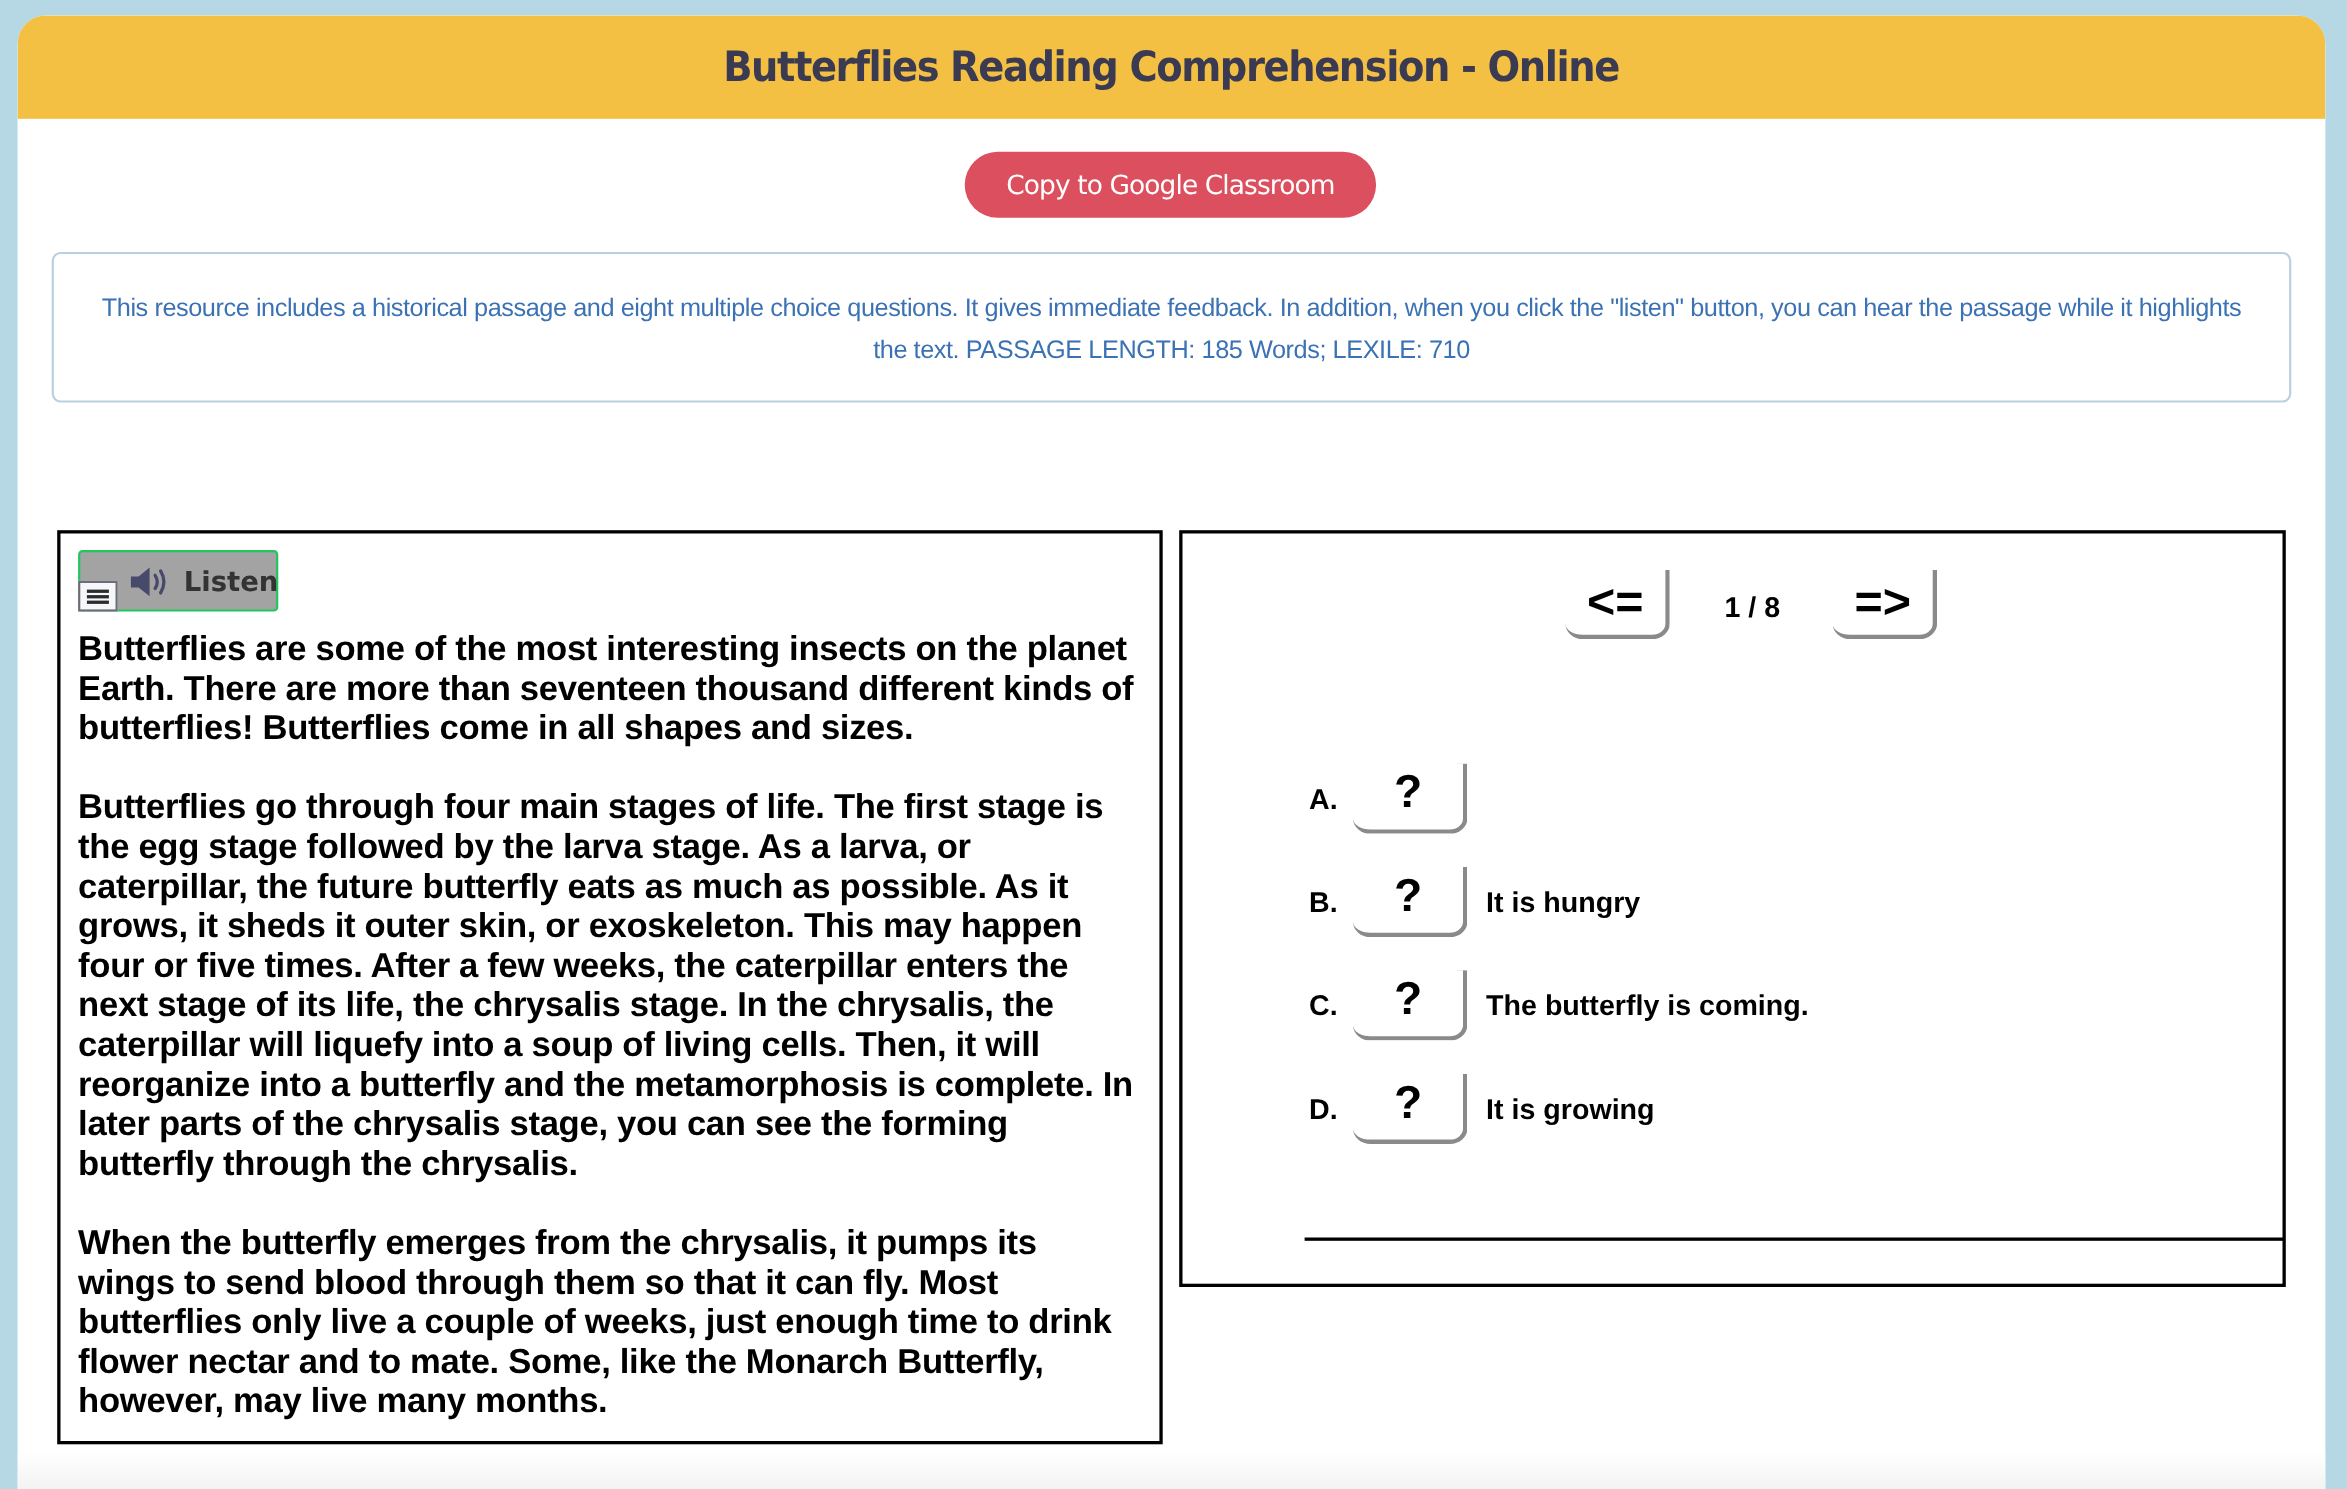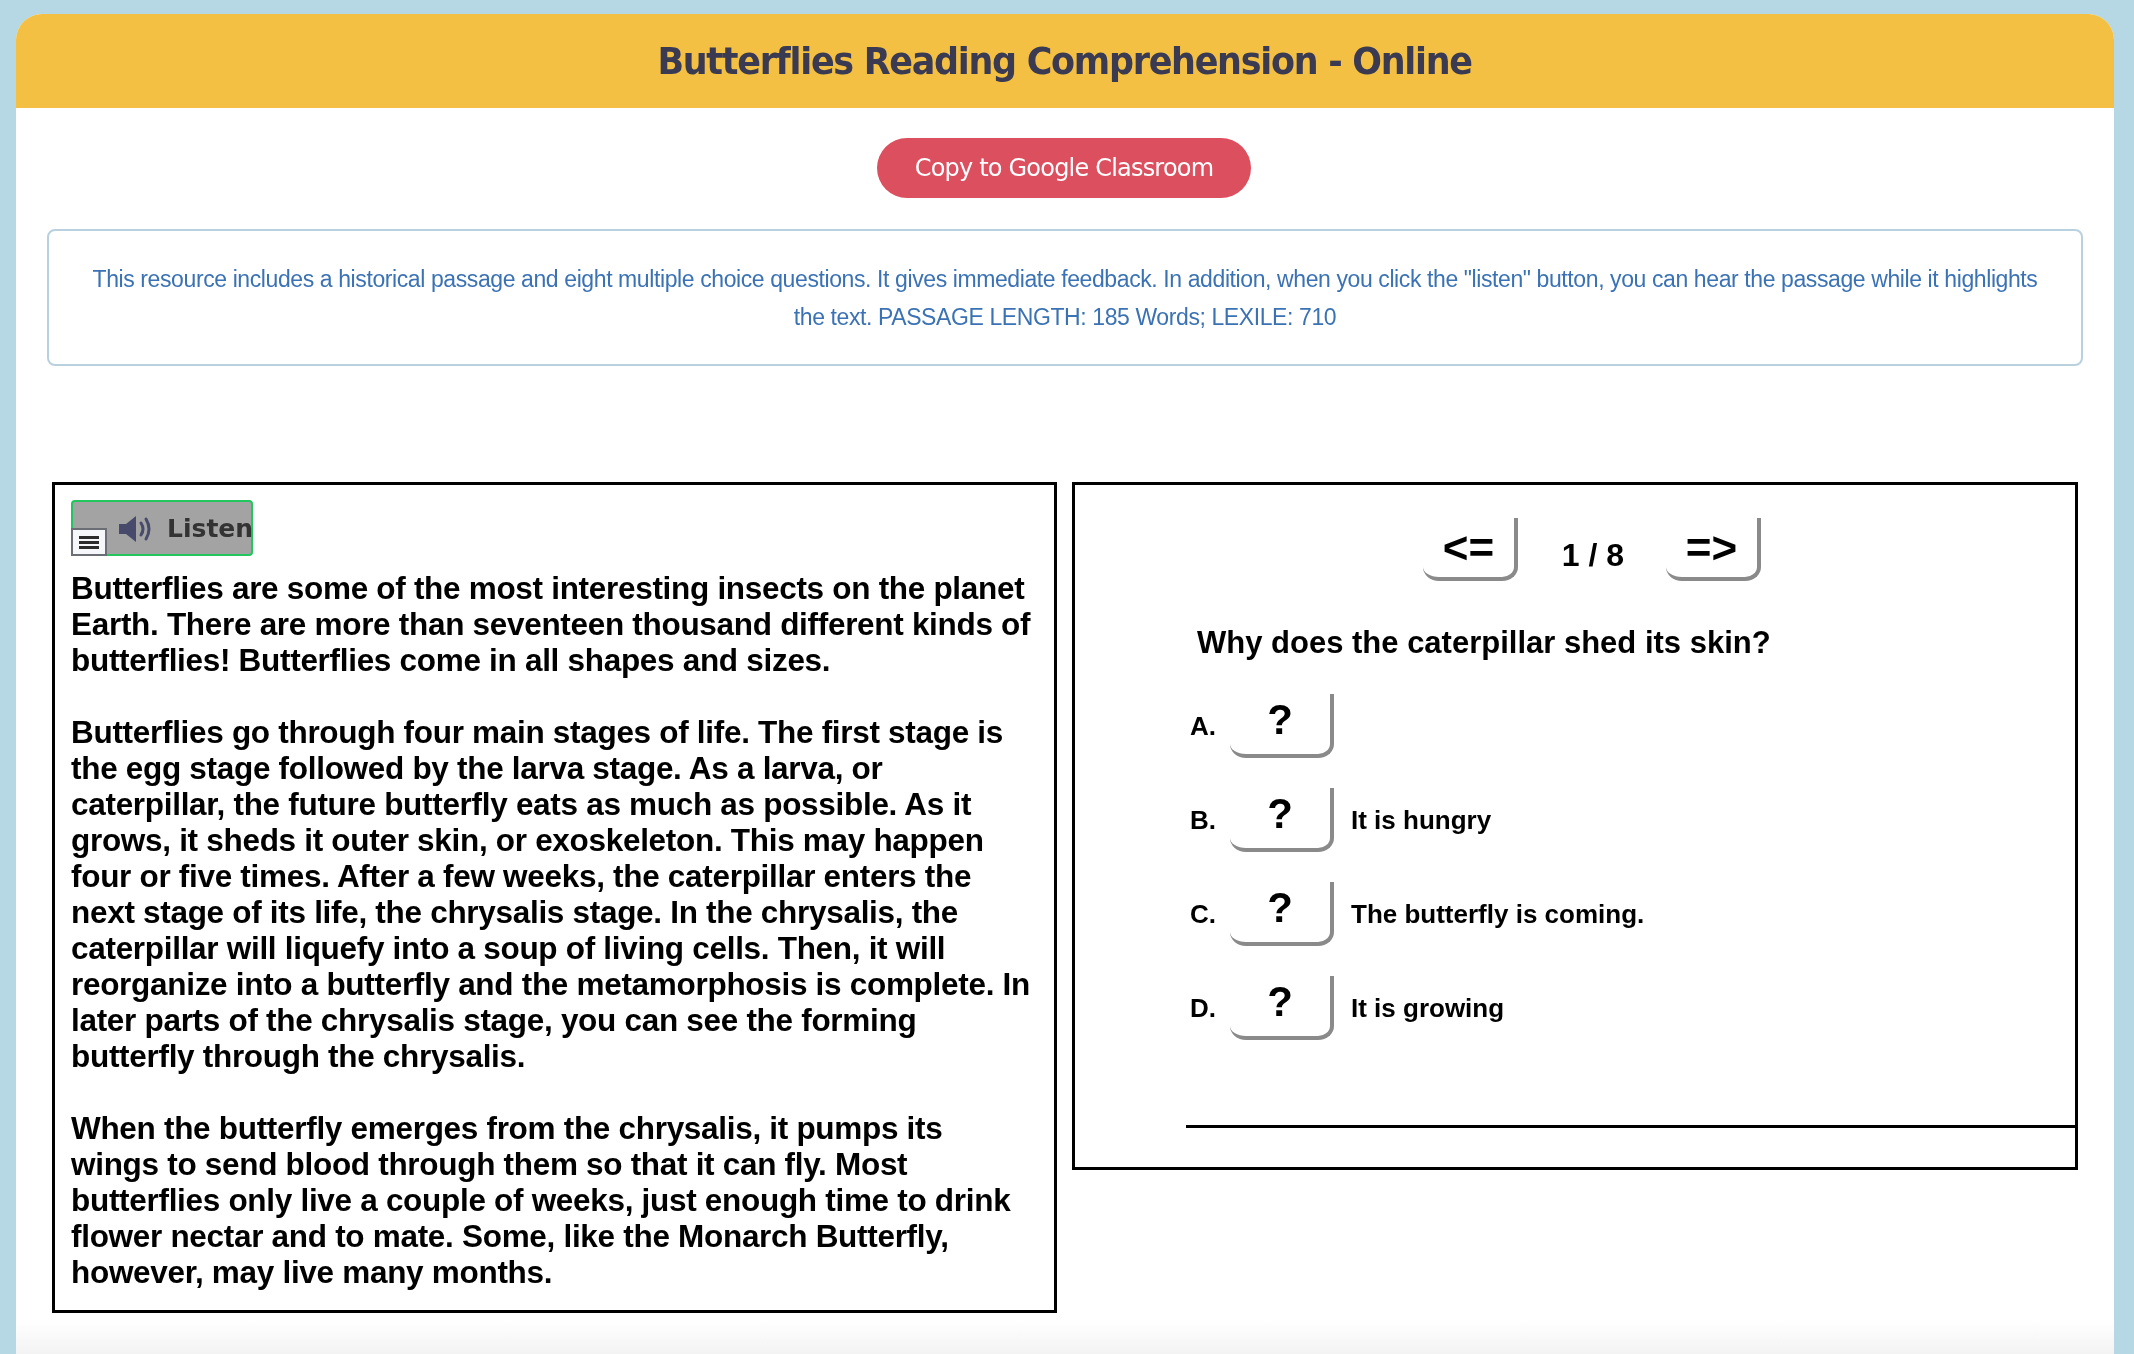--- a/index.html
+++ b/index.html
@@ -88,21 +88,21 @@
     position: absolute; top: 33px; width: 95px; height: 63px;
     border: none; background: #fff;
     border-right: 4px solid #8a8a8a; border-bottom: 4px solid #8a8a8a;
     border-radius: 0 0 16px 16px / 0 0 14px 14px;
     font-weight: bold; font-size: 44px; color: #000;
     display: flex; align-items: center; justify-content: center;
     cursor: pointer;
   }
   .page-indicator {
     position: absolute; left: 468px; top: 52px; width: 100px; text-align: center;
-    font-weight: bold; font-size: 32px; color: #000;
+    font-weight: bold; font-size: 26px; color: #000;
   }
   .question-text {
     position: absolute; left: 122px; top: 140px;
     font-weight: bold; font-size: 31px; color: #000;
   }
   .option {
     position: absolute; left: 115px; height: 70px; display: flex; align-items: center;
   }
   .option-letter { width: 40px; font-weight: bold; font-size: 26px; color: #000; }
   .answer-btn {
@@ -157,21 +157,20 @@
       <p>Butterflies go through four main stages of life. The first stage is the egg stage followed by the larva stage. As a larva, or caterpillar, the future butterfly eats as much as possible. As it grows, it sheds it outer skin, or exoskeleton. This may happen four or five times. After a few weeks, the caterpillar enters the next stage of its life, the chrysalis stage. In the chrysalis, the caterpillar will liquefy into a soup of living cells. Then, it will reorganize into a butterfly and the metamorphosis is complete. In later parts of the chrysalis stage, you can see the forming butterfly through the chrysalis.</p>
       <p>When the butterfly emerges from the chrysalis, it pumps its wings to send blood through them so that it can fly. Most butterflies only live a couple of weeks, just enough time to drink flower nectar and to mate. Some, like the Monarch Butterfly, however, may live many months.</p>
     </div>
   </div>
 
   <div class="question-box">
     <button class="nav-btn" style="left:348px;">&lt;=</button>
     <div class="page-indicator">1 / 8</div>
     <button class="nav-btn" style="left:591px;">=&gt;</button>
 
-    <div class="question-text">Why does the caterpillar shed its skin?</div>
 
     <div class="option" style="top:206px;">
       <span class="option-letter">A.</span>
       <button class="answer-btn">?</button>
     </div>
     <div class="option" style="top:300px;">
       <span class="option-letter">B.</span>
       <button class="answer-btn">?</button>
       <span class="option-text">It is hungry</span>
     </div>

